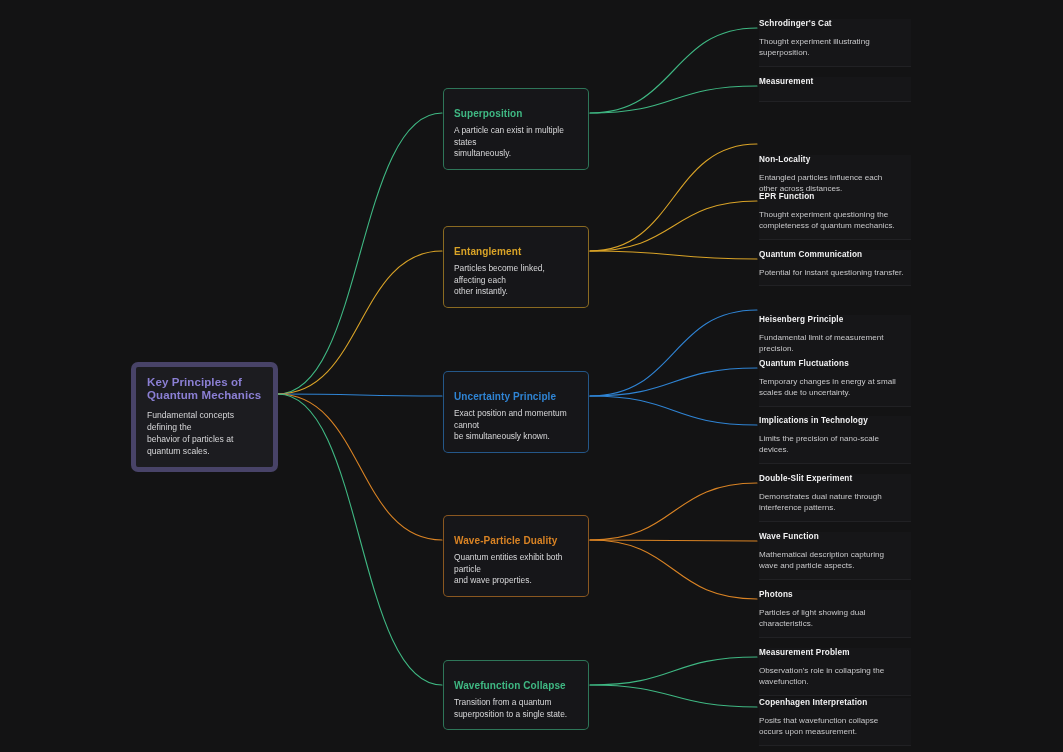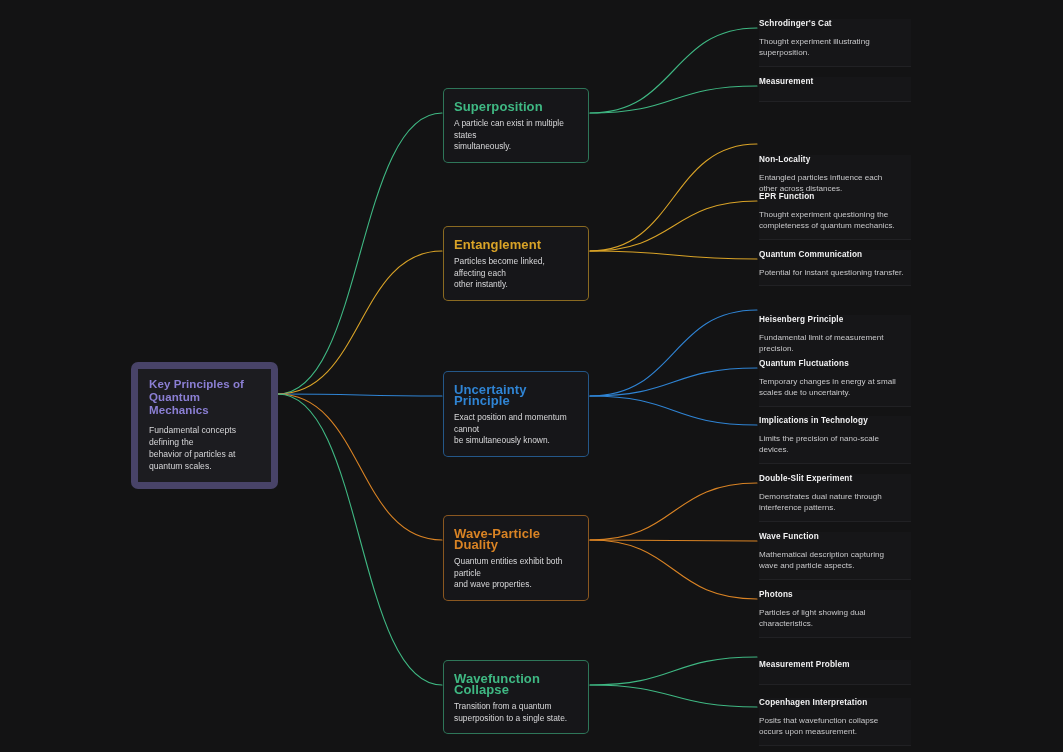--- a/index.html
+++ b/index.html
@@ -28,21 +28,21 @@
     width: 1063px;
     height: 752px;
     pointer-events: none;
   }
 
   
   .root-node {
     position: absolute;
     box-sizing: border-box;
     background: #1c1c20;
-    border: 7px solid #ef4444;
+    border: 5px solid #ef4444;
     border-radius: 7px;
     padding: 9px 11px 10px 11px;
   }
   .root-title {
     color: #8b7fd4;
     font-size: 11.5px;
     font-weight: bold;
     line-height: 13px;
     letter-spacing: .1px;
     margin: 0 0 7px 0;
@@ -60,24 +60,24 @@
   .branch-node {
     position: absolute;
     box-sizing: border-box;
     background: #161619;
     border: 1px solid #333;
     border-radius: 5px;
     padding: 8px 10px 9px 10px;
     width: 146px;
   }
   .branch-title {
-    font-size: 13px;
+    font-size: 10px;
     font-weight: bold;
     line-height: 11px;
-    margin: 4px 0 6px 0;
+    margin: 11px 0 6px 0;
     letter-spacing: .1px;
   }
   .branch-desc {
     color: #d8d8da;
     font-size: 8.4px;
     line-height: 11.6px;
     margin: 0;
     white-space: pre-line;
   }
 
@@ -206,21 +206,23 @@
     <div class="leaf-item" style="left: 759px; top: 590px; width: 152px;">
       <div class="leaf-title">Photons</div>
       <div class="leaf-desc">Particles of light showing dual
 characteristics.</div>
     </div>
     <div class="branch-node" style="left: 443px; top: 660px; width: 146px; border-color: rgba(63, 184, 131, 0.6);">
       <div class="branch-title" style="color: rgb(63, 184, 131);">Wavefunction Collapse</div>
       <div class="branch-desc">Transition from a quantum
 superposition to a single state.</div>
     </div>
-    <div class="leaf-item" style="left: 759px; top: 648px; width: 152px; margin-top: 12px;">
+    <div class="leaf-item" style="left: 759px; top: 648px; width: 152px;">
       <div class="leaf-title">Measurement Problem</div>
+      <div class="leaf-desc">Observation's role in collapsing the
+wavefunction.</div>
     </div>
     <div class="leaf-item" style="left: 759px; top: 698px; width: 152px;">
       <div class="leaf-title">Copenhagen Interpretation</div>
       <div class="leaf-desc">Posits that wavefunction collapse
 occurs upon measurement.</div>
     </div>
   </div>
 
 </body></html>

